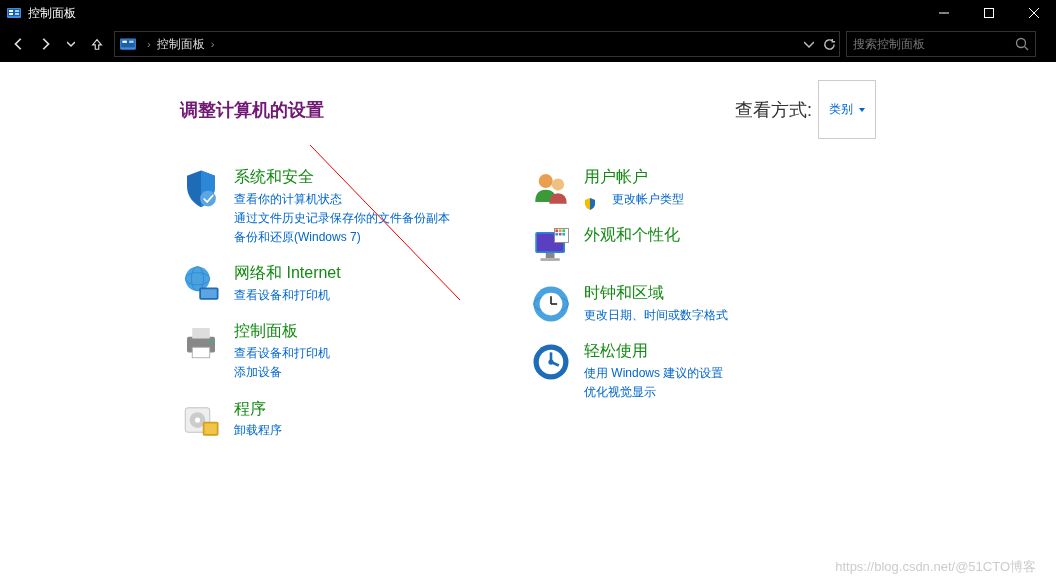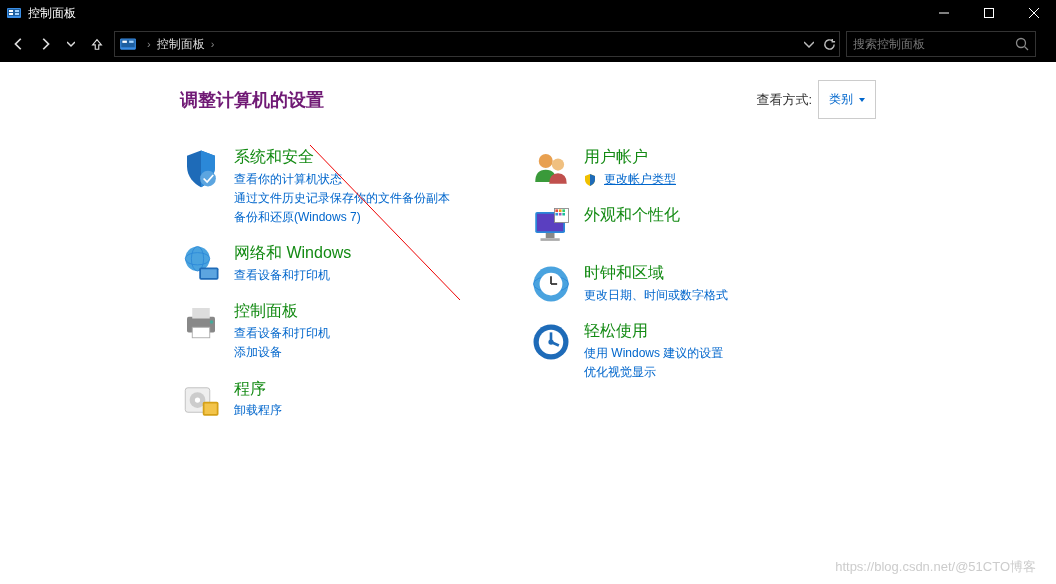--- a/index.html
+++ b/index.html
@@ -26,35 +26,35 @@
     .addressbar .addr-icon { width: 20px; height: 20px; display: flex; align-items: center; justify-content: center; color: #bbb; }
 
     .searchbar { width: 190px; height: 26px; background: #000; border: 1px solid #333; display: flex; align-items: center; padding: 0 6px; color: #888; font-size: 12px; }
     .searchbar input { flex: 1; background: transparent; border: none; color: #888; font-size: 12px; outline: none; }
     .searchbar .search-icon { width: 14px; height: 14px; color: #888; }
 
     
     .content { position: absolute; top: 62px; left: 0; right: 0; bottom: 0; background: #fff; padding-top: 18px; }
     .header-row { display: flex; align-items: center; padding: 0 180px; }
     .header-row h1 { font-size: 18px; font-weight: 700; color: #701a75; flex: 1; }
-    .view-label { font-size: 13px; color: #333; margin-right: 6px; }
-    .view-dropdown { border: 1px solid #ccc; padding: 10px 10px; font-size: 12px; color: #0066cc; background: #fff; display: flex; align-items: center; gap: 6px; }
+    .view-label { font-size: 18px; color: #333; margin-right: 6px; }
+    .view-dropdown { border: 1px solid #ccc; padding: 20px 10px; font-size: 12px; color: #0066cc; background: #fff; display: flex; align-items: center; gap: 6px; }
     .view-dropdown .caret { border-top: 4px solid #0066cc; border-left: 3px solid transparent; border-right: 3px solid transparent; width: 0; height: 0; }
 
     .categories { display: flex; padding: 28px 180px 0 180px; gap: 40px; }
     .col { flex: 0 0 auto; }
     .col.left { width: 310px; }
     .col.right { width: 310px; }
 
     .cat-item { display: flex; margin-bottom: 16px; gap: 12px; }
     .cat-icon { width: 42px; height: 42px; flex-shrink: 0; display: flex; align-items: center; justify-content: center; }
     .cat-body { }
     .cat-title { color: #138a13; font-size: 16px; display: block; margin-bottom: 2px; line-height: 1.3; }
     .cat-link { color: #0066cc; font-size: 12px; display: block; line-height: 1.6; }
-    .cat-link.shield { display: flex; align-items: center; gap: 8px; text-decoration: underline; }
+    .cat-link.shield { display: flex; align-items: flex-end; gap: 16px; }
 
     
     .shield-badge { width: 12px; height: 12px; display: inline-block; }
 
     .watermark { position: absolute; right: 20px; bottom: 8px; font-size: 13px; color: #ccc; }
 
     .arrow-line { position: absolute; pointer-events: none; }
   </style>
 </head>
 <body>
@@ -181,21 +181,21 @@
         <div class="cat-icon">
           <svg viewBox="0 0 48 48" width="42" height="42">
               <circle cx="20" cy="18" r="14" fill="#4aa3df"></circle>
               <ellipse cx="20" cy="18" rx="14" ry="7" fill="none" stroke="#2b88d8" stroke-width="1"></ellipse>
               <ellipse cx="20" cy="18" rx="7" ry="14" fill="none" stroke="#2b88d8" stroke-width="1"></ellipse>
               <rect x="22" y="28" width="22" height="14" rx="2" fill="#1e6bb8"></rect>
               <rect x="24" y="30" width="18" height="10" fill="#5ca5e0"></rect>
             </svg>
         </div>
         <div class="cat-body">
-          <a class="cat-title">网络和 Windows</a>
+          <a class="cat-title">网络和 Internet</a>
           <a class="cat-link">查看设备和打印机</a>
         </div>
       </div>
 
       <div class="cat-item">
         <div class="cat-icon">
           <svg viewBox="0 0 48 48" width="42" height="42">
               <rect x="8" y="18" width="32" height="18" rx="2" fill="#888"></rect>
               <rect x="14" y="8" width="20" height="12" fill="#ddd"></rect>
               <rect x="14" y="30" width="20" height="12" fill="#fff" stroke="#aaa"></rect>

